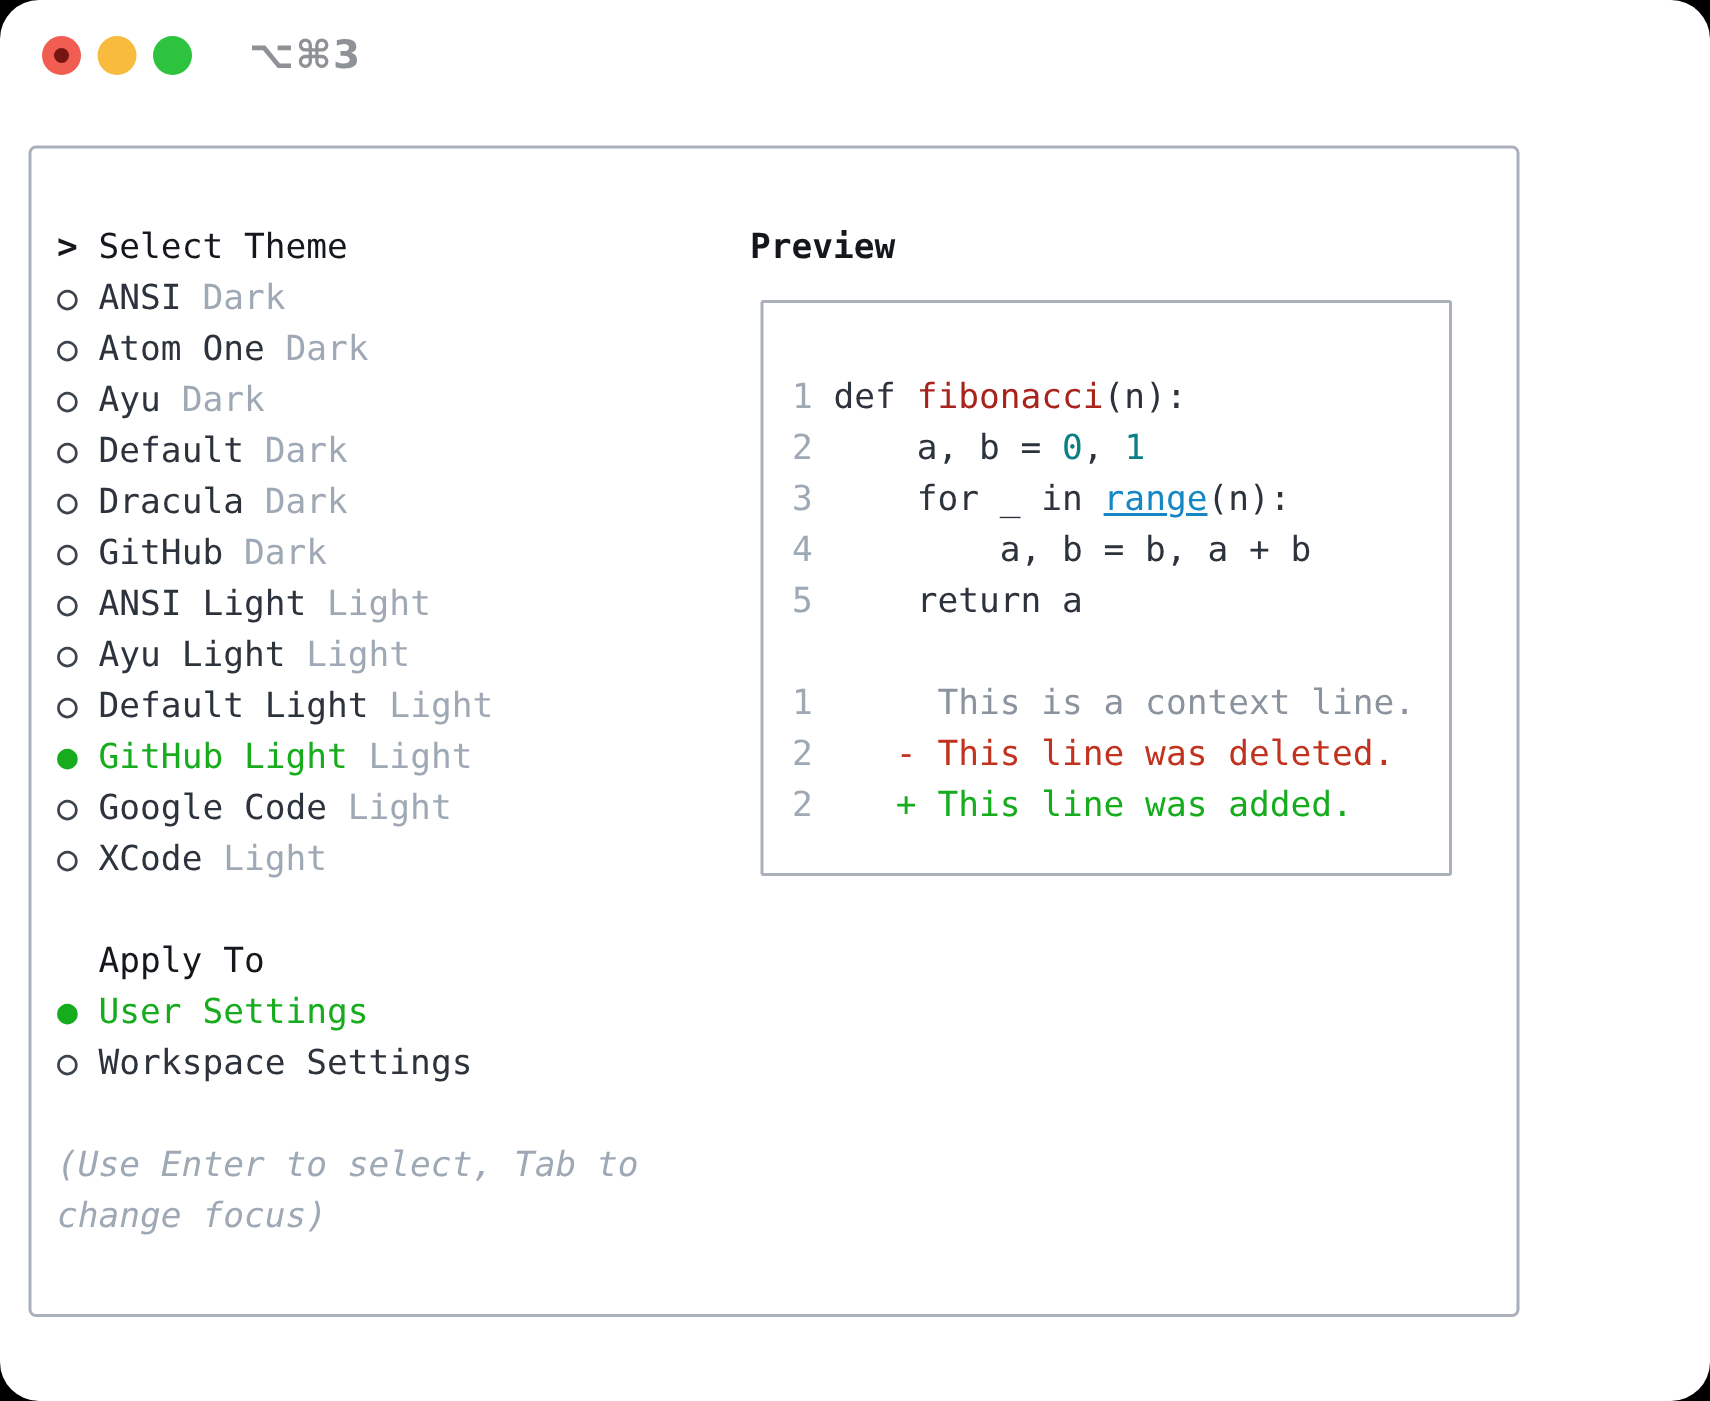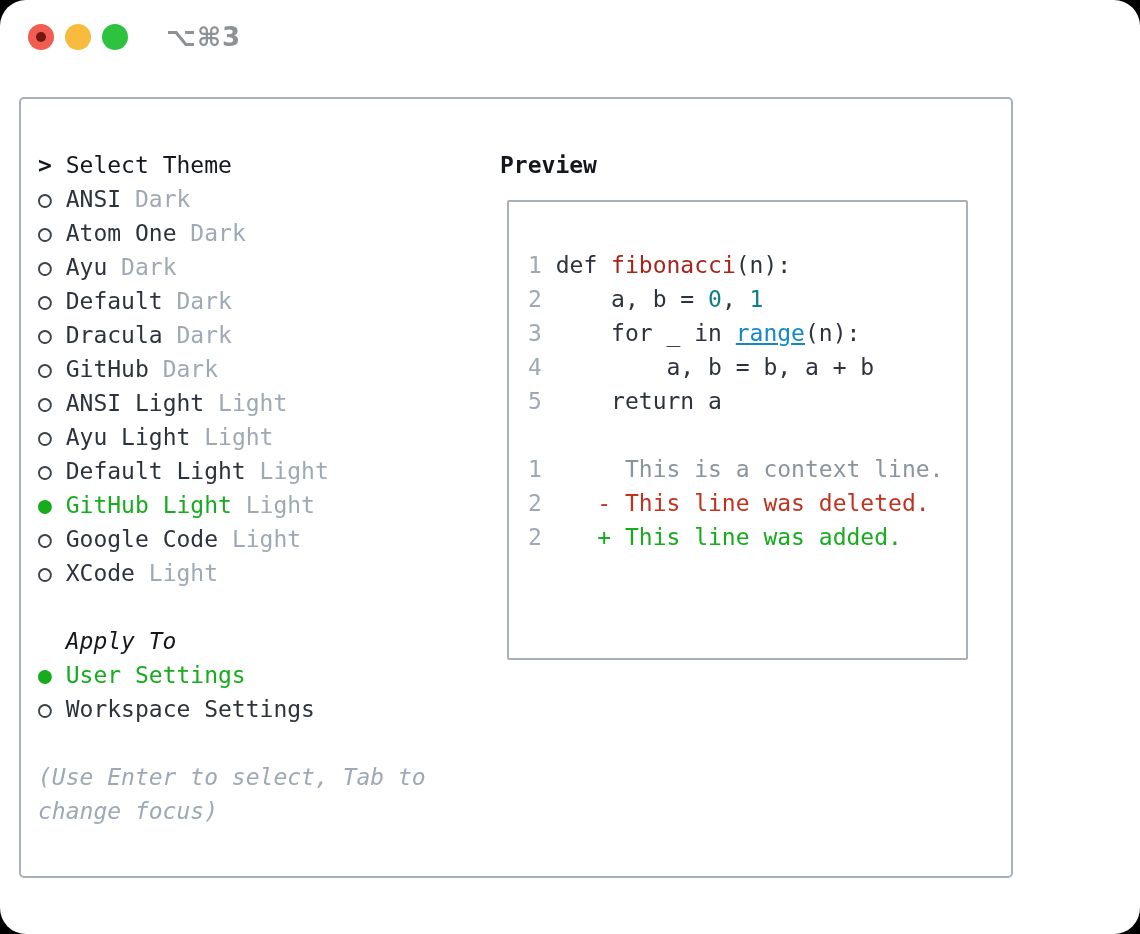--- a/index.html
+++ b/index.html
@@ -50,33 +50,33 @@
     font-size: 23px; line-height: 34px;
     white-space: pre;
     color: var(--text-dark);
   }
   .row { height: 34px; }
   .prompt       { color: var(--heading-black); font-weight: bold; }
   .heading-bold { color: var(--heading-black); font-weight: normal; }
   .tname           { color: var(--text-dark); }
   .tname.selected  { color: var(--accent-green); }
   .ttag            { color: var(--muted-gray); text-align: right; }
-  .apply-heading   { color: var(--heading-black); font-style: italic; }
+  .apply-heading   { color: var(--heading-black); }
   .help            { color: var(--muted-gray); font-style: italic; }
   .bullet.off { color: var(--bullet-outline); font-weight: bold; }
   .bullet.on  { color: var(--accent-green); }
   
   .preview-heading {
     position: absolute; left: 479px; top: 49px;
     font-size: 23px; line-height: 34px; font-weight: bold;
     color: var(--heading-black);
   }
   .preview-box {
     position: absolute; left: 486px; top: 101px;
-    width: 461px; height: 460px;
+    width: 461px; height: 384px;
     box-sizing: border-box;
     border: 2px solid var(--panel-border);
     border-radius: 2px;
   }
   .preview-code {
     position: absolute; left: 19px; top: 46px;
     font-size: 23px; line-height: 34px;
     white-space: pre;
   }
   .seg-line-number { color: var(--muted-gray); }

